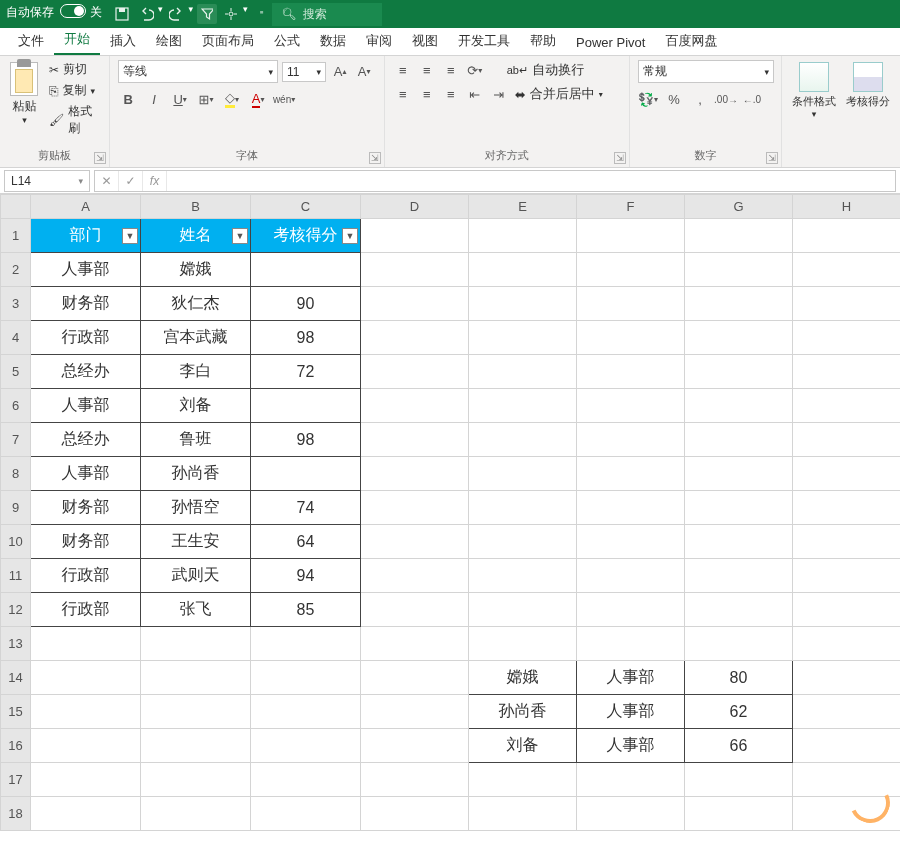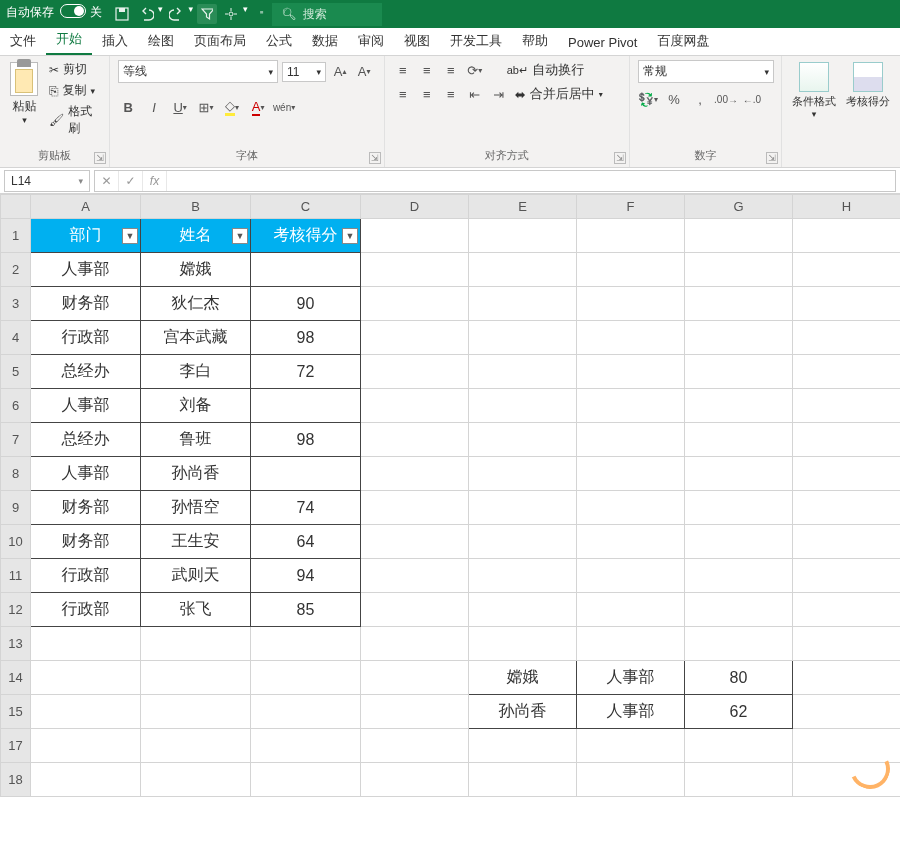--- a/index.html
+++ b/index.html
@@ -6,21 +6,21 @@
 body{background:#fff;width:900px;height:846px;overflow:hidden;font-size:13px;color:#333}
 .titlebar{height:28px;background:#0f7a41;display:flex;align-items:center;color:#fff;font-size:12px}
 .titlebar .left{display:flex;align-items:flex-start;gap:4px;padding-left:6px}
 .titlebar .toggle{width:26px;height:14px;border:1px solid #fff;border-radius:8px;position:relative;margin-left:2px}
 .titlebar .toggle::after{content:"";position:absolute;right:1px;top:1px;width:10px;height:10px;border-radius:50%;background:#fff}
 .titlebar .icon-btn{width:20px;height:20px;display:flex;align-items:center;justify-content:center;opacity:.9}
 .titlebar .drop{font-size:9px;margin-left:-2px}
 .titlebar .filter{background:#2d8f5a;padding:2px 4px;border-radius:2px}
 .titlebar .center{flex:1;text-align:center}
 .titlebar .search{background:#1a8a4f;padding:3px 10px;margin-right:4px;display:flex;align-items:center;gap:6px;width:110px;color:#cce8d7}
-.tabs{height:28px;background:#fff;border-bottom:1px solid #d4d4d4;display:flex;align-items:flex-end;padding-left:0;font-size:13px;color:#333}
+.tabs{height:28px;background:#fff;border-bottom:1px solid #d4d4d4;display:flex;align-items:flex-end;padding-left:8px;font-size:13px;color:#333}
 .tabs .tab{padding:6px 10px 5px;cursor:pointer}
 .tabs .tab.active{color:#0f7a41;border-bottom:2px solid #0f7a41;font-weight:500}
 .ribbon{background:#f3f2f1;height:112px;display:flex;border-bottom:1px solid #d4d4d4}
 .group{border-right:1px solid #e1e1e1;padding:4px 8px 2px;display:flex;flex-direction:column;justify-content:space-between;position:relative}
 .group-label{font-size:11px;color:#666;text-align:center;padding-bottom:2px}
 .group-content{flex:1;display:flex;align-items:flex-start;gap:6px}
 .launcher{position:absolute;bottom:3px;right:3px;font-size:9px;color:#888;border:1px solid #bbb;width:12px;height:12px;display:flex;align-items:center;justify-content:center}
 .btn-col{display:flex;flex-direction:column;gap:2px;font-size:12px;color:#333}
 .btn-row{display:flex;align-items:center;gap:4px;padding:1px 2px}
 .paste-big{text-align:center;font-size:12px;width:36px}
@@ -138,21 +138,21 @@
             <span>🖌</span>
             <span>格式刷</span>
           </div>
       </div>
     </div>
     <div class="group-label">剪贴板</div>
     <div class="launcher">⇲</div>
   </div>
 
   <div class="group" style="width:280px">
-    <div class="group-content font-controls" style="flex-direction:column;gap:8px">
+    <div class="group-content font-controls" style="flex-direction:column;gap:0">
       <div class="row1">
         <div class="select-box" style="width:160px">
             <span>等线</span>
             <span style="font-size:9px">▾</span>
           </div>
         <div class="select-box" style="width:44px">
             <span>11</span>
             <span style="font-size:9px">▾</span>
           </div>
         <span class="ico">A<sup style="font-size:8px">▴</sup></span>
@@ -450,20 +450,31 @@
           <td></td>
           <td></td>
           <td></td>
           <td></td>
           <td class="lt">孙尚香</td>
           <td class="lt">人事部</td>
           <td class="lt">62</td>
           <td></td>
         </tr>
         <tr>
+          <td class="rowhdr">16</td>
+          <td></td>
+          <td></td>
+          <td></td>
+          <td></td>
+          <td class="lt">刘备</td>
+          <td class="lt">人事部</td>
+          <td class="lt">66</td>
+          <td></td>
+        </tr>
+        <tr>
           <td class="rowhdr">17</td>
           <td></td>
           <td></td>
           <td></td>
           <td></td>
           <td></td>
           <td></td>
           <td></td>
           <td></td>
         </tr>

